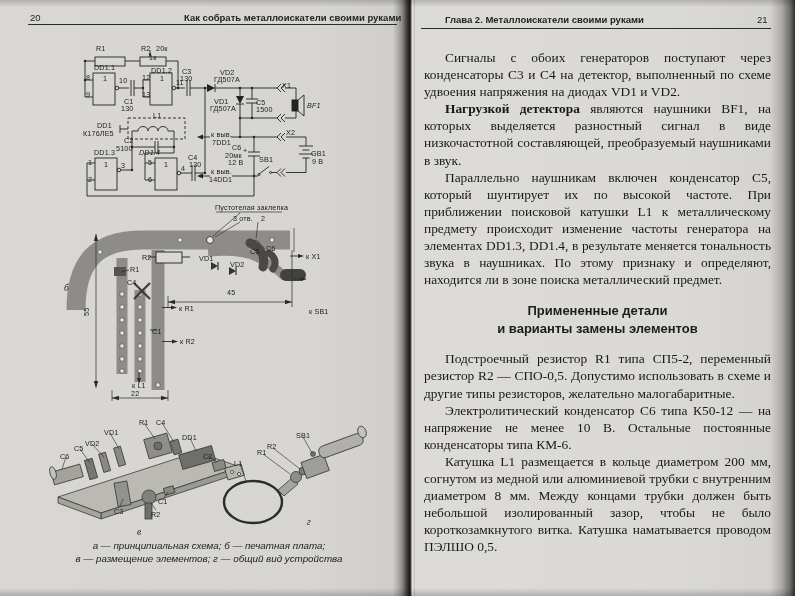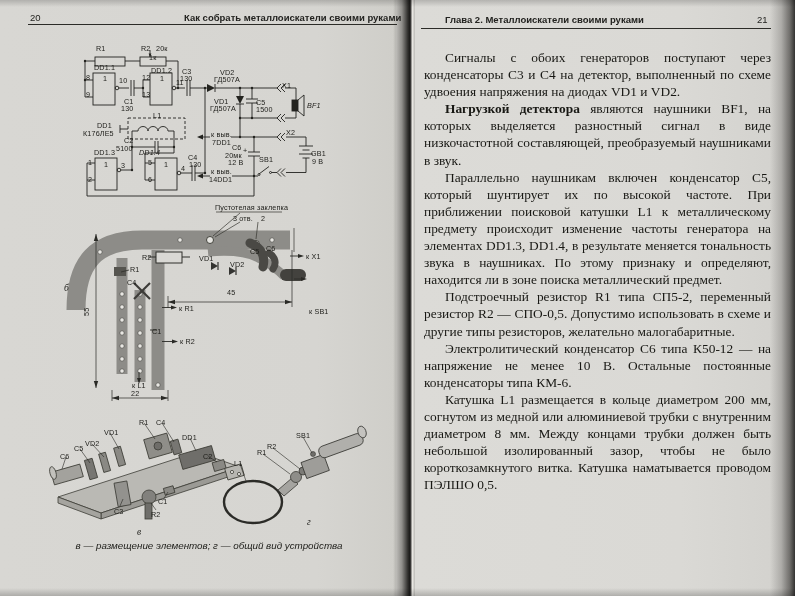--- a/index.html
+++ b/index.html
@@ -419,27 +419,32 @@
     <span class="fl" style="left: 151px; top: 510px;">R2</span>
     <span class="fl fl-i" style="left: 137px; top: 527px;">в</span>
     <span class="fl" style="left: 234px; top: 459px;">L1</span>
     <span class="fl" style="left: 257px; top: 448px;">R1</span>
     <span class="fl" style="left: 267px; top: 442px;">R2</span>
     <span class="fl" style="left: 296px; top: 431px;">SB1</span>
     <span class="fl fl-i" style="left: 307px; top: 517px;">г</span>
   </div>
 
 <div class="caption">
+  <div>а — принципиальная схема; б — печатная плата;</div>
   <div>в — размещение элементов; г — общий вид устройства</div>
 </div>
 
 <div class="bodytext">
   <p>Сигналы с обоих генераторов поступают через конденсаторы С3 и С4 на детектор, выполненный по схеме удвоения напряжения на диодах VD1 и VD2.</p>
   <p><b>Нагрузкой детектора</b><span> являются наушники BF1, на которых выделяется разностный сигнал в виде низкочастотной составляющей, преобразуемый наушниками в звук.</span></p>
   <p>Параллельно наушникам включен конденсатор С5, который шунтирует их по высокой частоте. При приближении поисковой катушки L1 к металлическому предмету происходит изменение частоты генератора на элементах DD1.3, DD1.4, в результате меняется тональность звука в наушниках. По этому признаку и определяют, находится ли в зоне поиска металлический предмет.</p>
+  <div class="fig-heading">
+    <div>Примененные детали</div>
+    <div>и варианты замены элементов</div>
+  </div>
   <p>Подстроечный резистор R1 типа СП5-2, переменный резистор R2 — СПО-0,5. Допустимо использовать в схеме и другие типы резисторов, желательно малогабаритные.</p>
   <p>Электролитический конденсатор С6 типа К50-12 — на напряжение не менее 10 В. Остальные постоянные конденсаторы типа КМ-6.</p>
   <p>Катушка L1 размещается в кольце диаметром 200 мм, согнутом из медной или алюминиевой трубки с внутренним диаметром 8 мм. Между концами трубки должен быть небольшой изолированный зазор, чтобы не было короткозамкнутого витка. Катушка наматывается проводом ПЭЛШО 0,5.</p>
 </div>
 
 <div class="gutter"></div>
 <div class="right-edge"></div>
 <div class="top-shade"></div>
 <div class="bottom-shade"></div>
 

